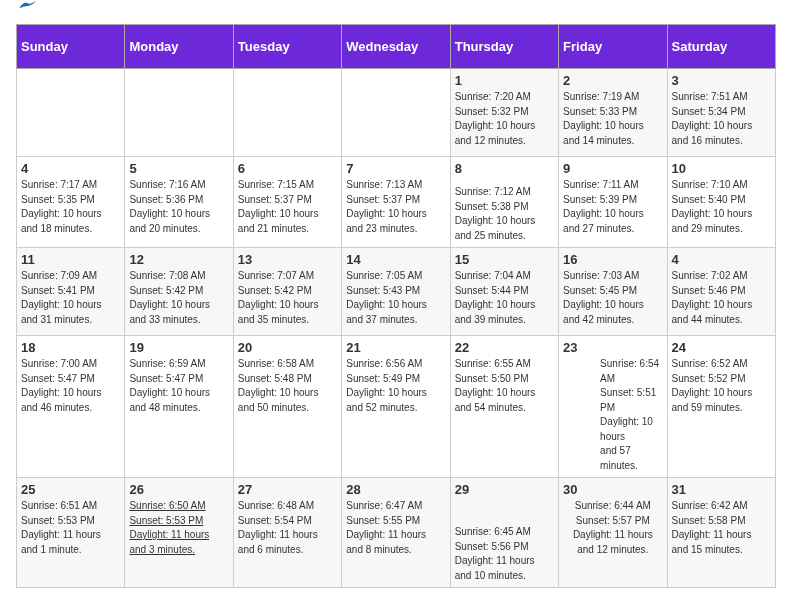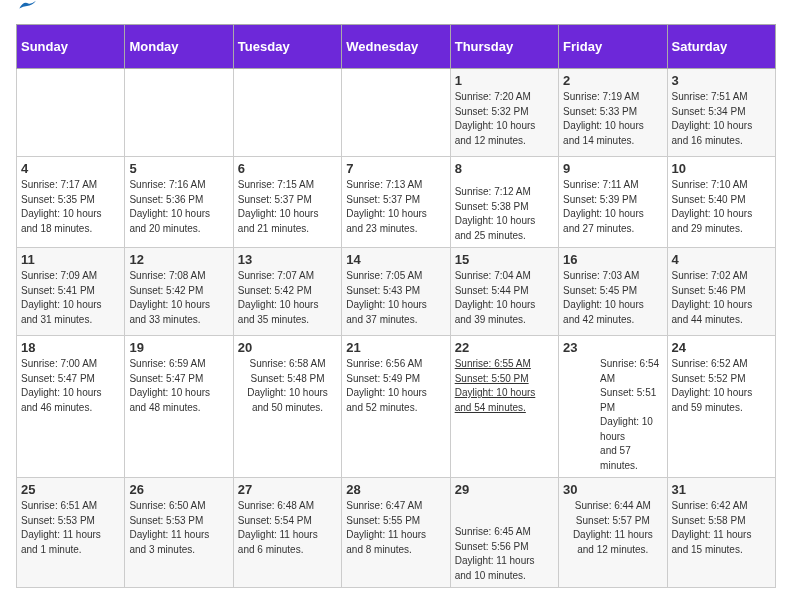--- a/index.html
+++ b/index.html
@@ -261,35 +261,35 @@
         </td>
         <td>
           <span class="day-num">19</span>
           <div class="day-info" style="white-space: pre-line;">Sunrise: 6:59 AM
 Sunset: 5:47 PM
 Daylight: 10 hours
 and 48 minutes.</div>
         </td>
         <td>
           <span class="day-num">20</span>
-          <div class="day-info" style="white-space: pre-line; text-align: center;">Sunrise: 6:58 AM
+          <div class="day-info" style="white-space: pre-line;">Sunrise: 6:58 AM
 Sunset: 5:48 PM
 Daylight: 10 hours
 and 50 minutes.</div>
         </td>
         <td>
           <span class="day-num">21</span>
           <div class="day-info" style="white-space: pre-line;">Sunrise: 6:56 AM
 Sunset: 5:49 PM
 Daylight: 10 hours
 and 52 minutes.</div>
         </td>
         <td>
           <span class="day-num">22</span>
-          <div class="day-info" style="white-space: pre-line; text-decoration: underline;">Sunrise: 6:55 AM
+          <div class="day-info" style="white-space: pre-line;">Sunrise: 6:55 AM
 Sunset: 5:50 PM
 Daylight: 10 hours
 and 54 minutes.</div>
         </td>
         <td>
           <span class="day-num">23</span>
           <div class="day-info" style="white-space: pre-line; margin-left: 37px;">Sunrise: 6:54 AM
 Sunset: 5:51 PM
 Daylight: 10 hours
 and 57 minutes.</div>
@@ -305,21 +305,21 @@
       <tr>
         <td>
           <span class="day-num">25</span>
           <div class="day-info" style="white-space: pre-line;">Sunrise: 6:51 AM
 Sunset: 5:53 PM
 Daylight: 11 hours
 and 1 minute.</div>
         </td>
         <td>
           <span class="day-num">26</span>
-          <div class="day-info" style="white-space: pre-line;">Sunrise: 6:50 AM
+          <div class="day-info" style="white-space: pre-line; text-decoration: underline;">Sunrise: 6:50 AM
 Sunset: 5:53 PM
 Daylight: 11 hours
 and 3 minutes.</div>
         </td>
         <td>
           <span class="day-num">27</span>
           <div class="day-info" style="white-space: pre-line;">Sunrise: 6:48 AM
 Sunset: 5:54 PM
 Daylight: 11 hours
 and 6 minutes.</div>

